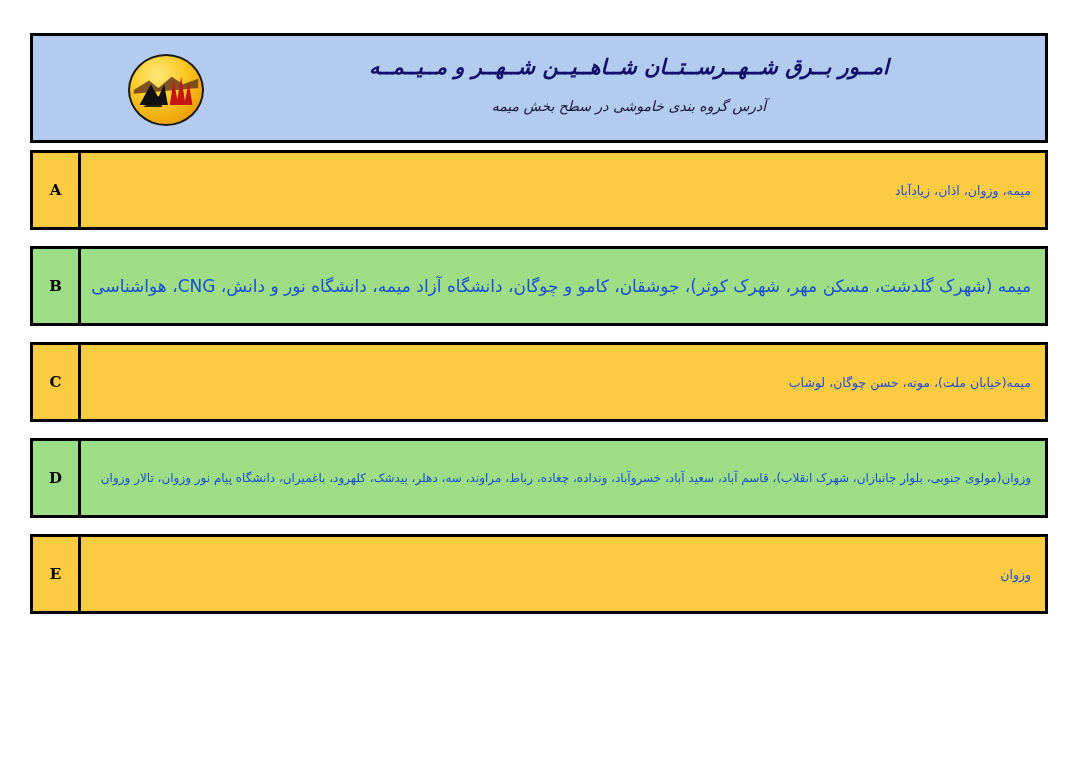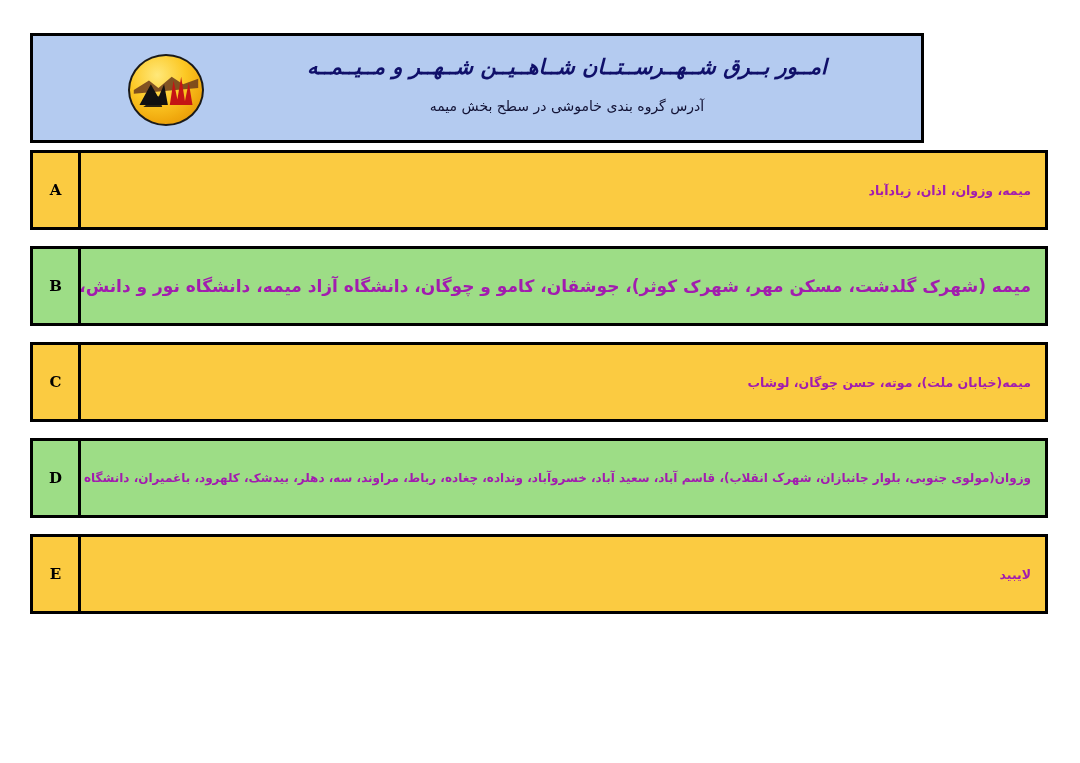--- a/index.html
+++ b/index.html
@@ -20,21 +20,21 @@
     width: 1080px;
     height: 763px;
     background: #ffffff;
   }
 
   
   .header-band {
     position: absolute;
     left: 30px;
     top: 33px;
-    width: 894px;
+    width: 1018px;
     height: 110px;
     background: #b4cbf0;
     border: 3px solid #000000;
     box-sizing: border-box;
   }
 
   .logo-wrap {
     position: absolute;
     right: auto;
     left: 95px;
@@ -71,20 +71,21 @@
     letter-spacing: 0.5px;
     direction: rtl;
     line-height: 1.25;
   }
   .sub-title {
     margin: 0;
     padding-top: 18px;
     font-family: "DejaVu Sans", "Liberation Sans", sans-serif;
     font-size: 14px;
     font-weight: normal;
+    font-style: italic;
     color: #111133;
     direction: rtl;
   }
 
   
   .rows {
     position: absolute;
     left: 30px;
     top: 150px;
     width: 1018px;
@@ -107,22 +108,22 @@
     display: flex;
     align-items: center;
     justify-content: flex-start;
     padding: 0 14px;
     direction: rtl;
     overflow: hidden;
   }
   .cell-desc .desc-text {
     font-family: "DejaVu Sans", "Liberation Sans", sans-serif;
     font-size: 12.5px;
-    font-weight: bold;
-    color: #a21caf;
+    font-weight: normal;
+    color: #1d4ed8;
     white-space: nowrap;
     direction: rtl;
     unicode-bidi: plaintext;
   }
 
   .cell-letter {
     flex: 0 0 48px;
     width: 48px;
     border: 3px solid #000000;
     border-right: none;
@@ -192,19 +193,19 @@
 
     <div class="grp-row green row-d">
       <div class="cell-desc">
         <span class="desc-text">وزوان(مولوی جنوبی، بلوار جانبازان، شهرک انقلاب)، قاسم آباد، سعید آباد، خسروآباد، ونداده، چغاده، رباط، مراوند، سه، دهلر، بیدشک، کلهرود، باغمیران، دانشگاه پیام نور وزوان، تالار وزوان</span>
       </div>
       <div class="cell-letter">D</div>
     </div>
 
     <div class="grp-row yellow row-e">
       <div class="cell-desc">
-        <span class="desc-text">لایبید</span>
+        <span class="desc-text">وزوان</span>
       </div>
       <div class="cell-letter">E</div>
     </div>
 
   </div>
 </div>
 
 </body></html>

